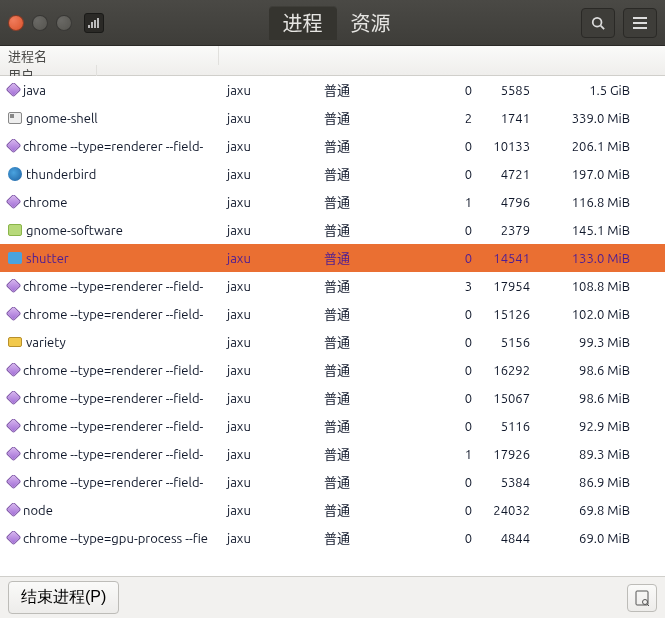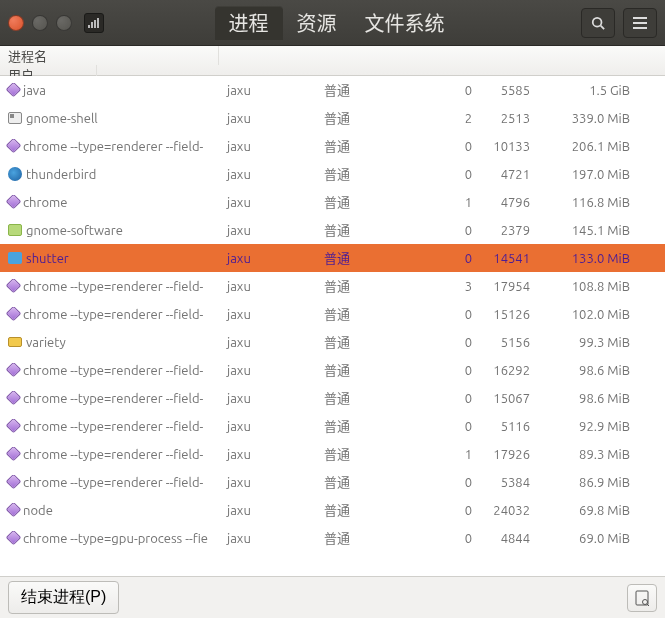--- a/index.html
+++ b/index.html
@@ -101,21 +101,21 @@
   .tablewrap {
     flex:1;
     overflow-y: hidden;
     background:#fff;
   }
   .row {
     display:flex;
     height: 28px;
     align-items:center;
     font-size: 13px;
-    color:#737373;
+    color:#0f172a;
     border-bottom: 1px solid transparent;
   }
   .row .cell { padding: 0 8px; overflow:hidden; white-space:nowrap; text-overflow: clip; }
   .row .c-name { width:219px; display:flex; align-items:center; gap:4px; }
   .row .c-user { width:97px; }
   .row .c-prio { width:93px; }
   .row .c-cpu  { width:71px; text-align:right; }
   .row .c-id   { width:58px; text-align:right; }
   .row .c-mem  { width:100px; text-align:right; }
   .row.selected {
@@ -202,21 +202,20 @@
     <svg width="12" height="10" viewBox="0 0 12 10">
         <rect x="0" y="7" width="2" height="3" fill="#bbb"></rect>
         <rect x="3" y="4" width="2" height="6" fill="#bbb"></rect>
         <rect x="6" y="2" width="2" height="8" fill="#bbb"></rect>
         <rect x="9" y="0" width="2" height="10" fill="#bbb"></rect>
       </svg>
   </div>
   <div class="tabs" id="tabs-container">
       <div class="tab active">进程</div>
       <div class="tab">资源</div>
-      <div class="tab">文件系统</div>
     </div>
   <div class="right-buttons">
     <div class="hbtn">
       <svg width="14" height="14" viewBox="0 0 16 16">
           <circle cx="7" cy="7" r="5" stroke="#ddd" stroke-width="2" fill="none"></circle>
           <line x1="11" y1="11" x2="15" y2="15" stroke="#ddd" stroke-width="2"></line>
         </svg>
     </div>
     <div class="hbtn">
       <svg width="14" height="12" viewBox="0 0 14 12">
@@ -254,21 +253,21 @@
       <div class="cell c-mem">1.5 GiB</div>
     </div>
     <div class="row">
       <div class="cell c-name">
         <span class="picon gnome"></span>
         <span>gnome-shell</span>
       </div>
       <div class="cell c-user">jaxu</div>
       <div class="cell c-prio">普通</div>
       <div class="cell c-cpu">2</div>
-      <div class="cell c-id">2513</div>
+      <div class="cell c-id">1741</div>
       <div class="cell c-mem">339.0 MiB</div>
     </div>
     <div class="row">
       <div class="cell c-name">
         <span class="picon diamond"></span>
         <span>chrome --type=renderer --field-</span>
       </div>
       <div class="cell c-user">jaxu</div>
       <div class="cell c-prio">普通</div>
       <div class="cell c-cpu">0</div>

